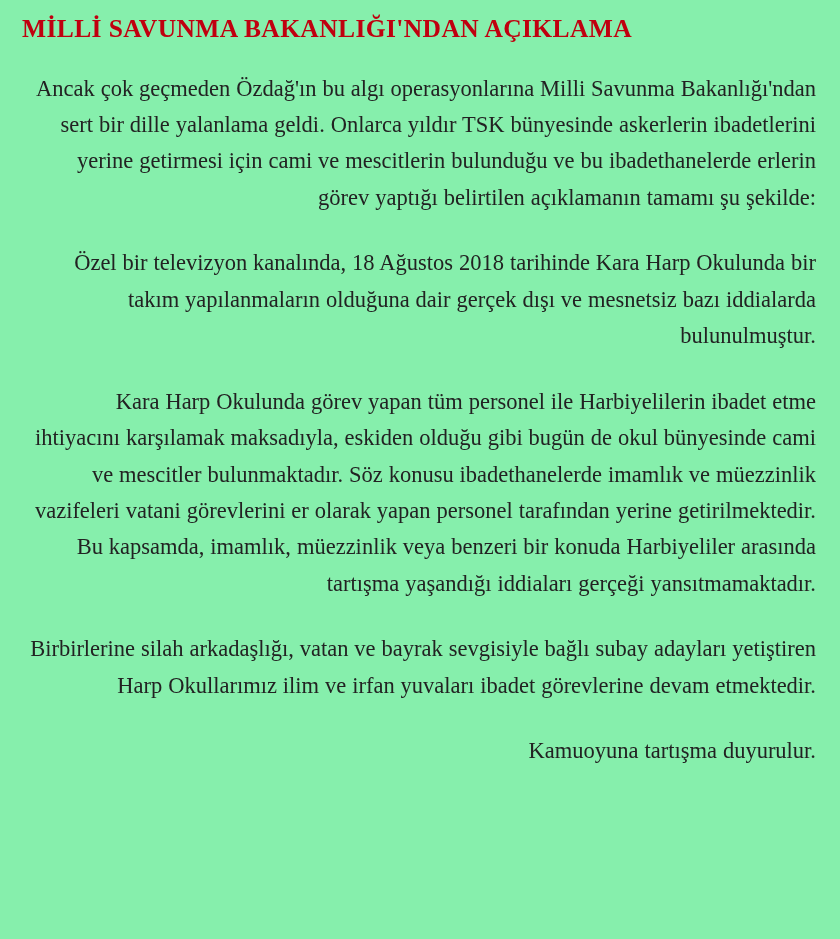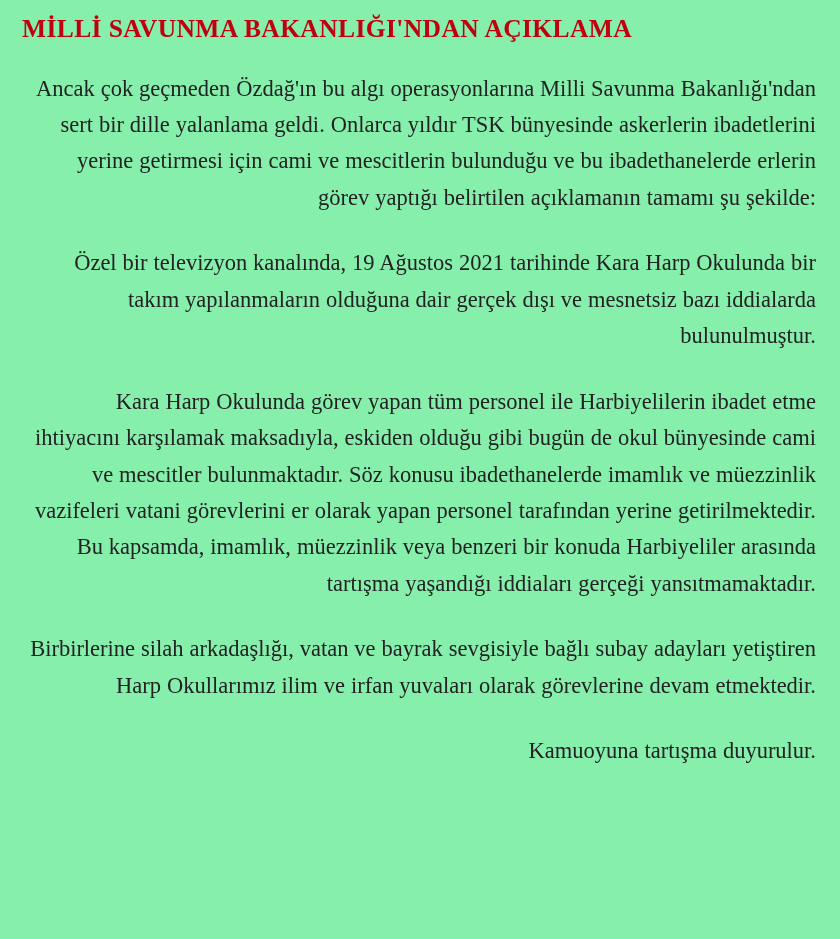--- a/index.html
+++ b/index.html
@@ -44,20 +44,20 @@
   }
 </style>
 </head>
 <body>
 
 <div class="page">
   <h1 class="headline">MİLLİ SAVUNMA BAKANLIĞI'NDAN AÇIKLAMA</h1>
 
   <p class="body-block">Ancak çok geçmeden Özdağ'ın bu algı operasyonlarına Milli Savunma Bakanlığı'ndan sert bir dille yalanlama geldi. Onlarca yıldır TSK bünyesinde askerlerin ibadetlerini yerine getirmesi için cami ve mescitlerin bulunduğu ve bu ibadethanelerde erlerin görev yaptığı belirtilen açıklamanın tamamı şu şekilde:</p>
 
-  <p class="body-block">Özel bir televizyon kanalında, 19 Ağustos 2021 tarihinde Kara Harp Okulunda bir takım yapılanmaların olduğuna dair gerçek dışı ve mesnetsiz bazı iddialarda bulunulmuştur.</p>
+  <p class="body-block">Özel bir televizyon kanalında, 18 Ağustos 2018 tarihinde Kara Harp Okulunda bir takım yapılanmaların olduğuna dair gerçek dışı ve mesnetsiz bazı iddialarda bulunulmuştur.</p>
 
   <p class="body-block">Kara Harp Okulunda görev yapan tüm personel ile Harbiyelilerin ibadet etme ihtiyacını karşılamak maksadıyla, eskiden olduğu gibi bugün de okul bünyesinde cami ve mescitler bulunmaktadır. Söz konusu ibadethanelerde imamlık ve müezzinlik vazifeleri vatani görevlerini er olarak yapan personel tarafından yerine getirilmektedir. Bu kapsamda, imamlık, müezzinlik veya benzeri bir konuda Harbiyeliler arasında tartışma yaşandığı iddiaları gerçeği yansıtmamaktadır.</p>
 
-  <p class="body-block">Birbirlerine silah arkadaşlığı, vatan ve bayrak sevgisiyle bağlı subay adayları yetiştiren Harp Okullarımız ilim ve irfan yuvaları olarak görevlerine devam etmektedir.</p>
+  <p class="body-block">Birbirlerine silah arkadaşlığı, vatan ve bayrak sevgisiyle bağlı subay adayları yetiştiren Harp Okullarımız ilim ve irfan yuvaları ibadet görevlerine devam etmektedir.</p>
 
   <p class="body-block">Kamuoyuna tartışma duyurulur.</p>
 </div>
 
 </body></html>

